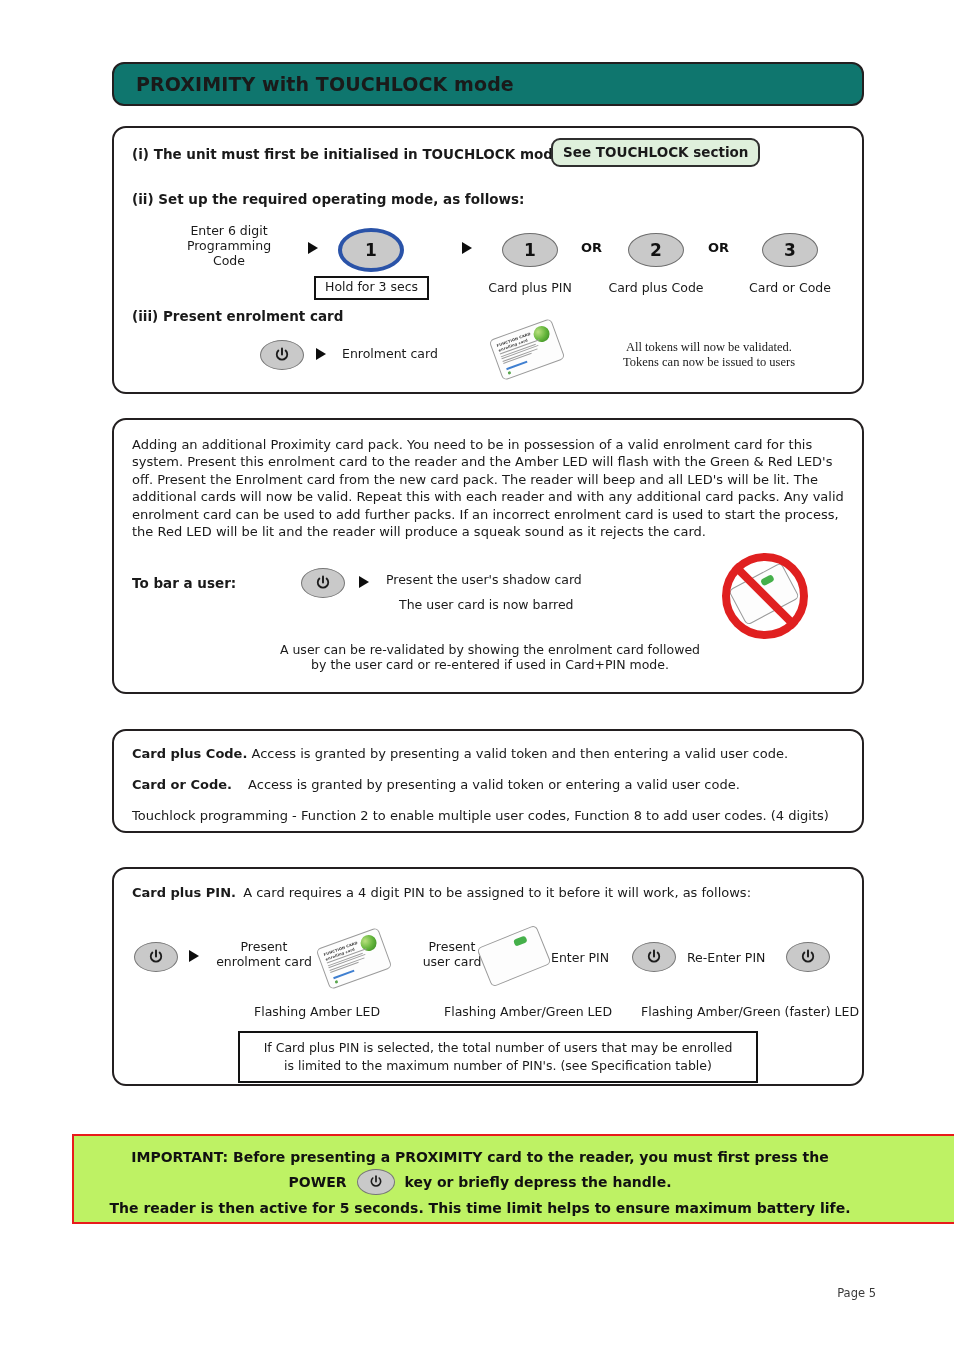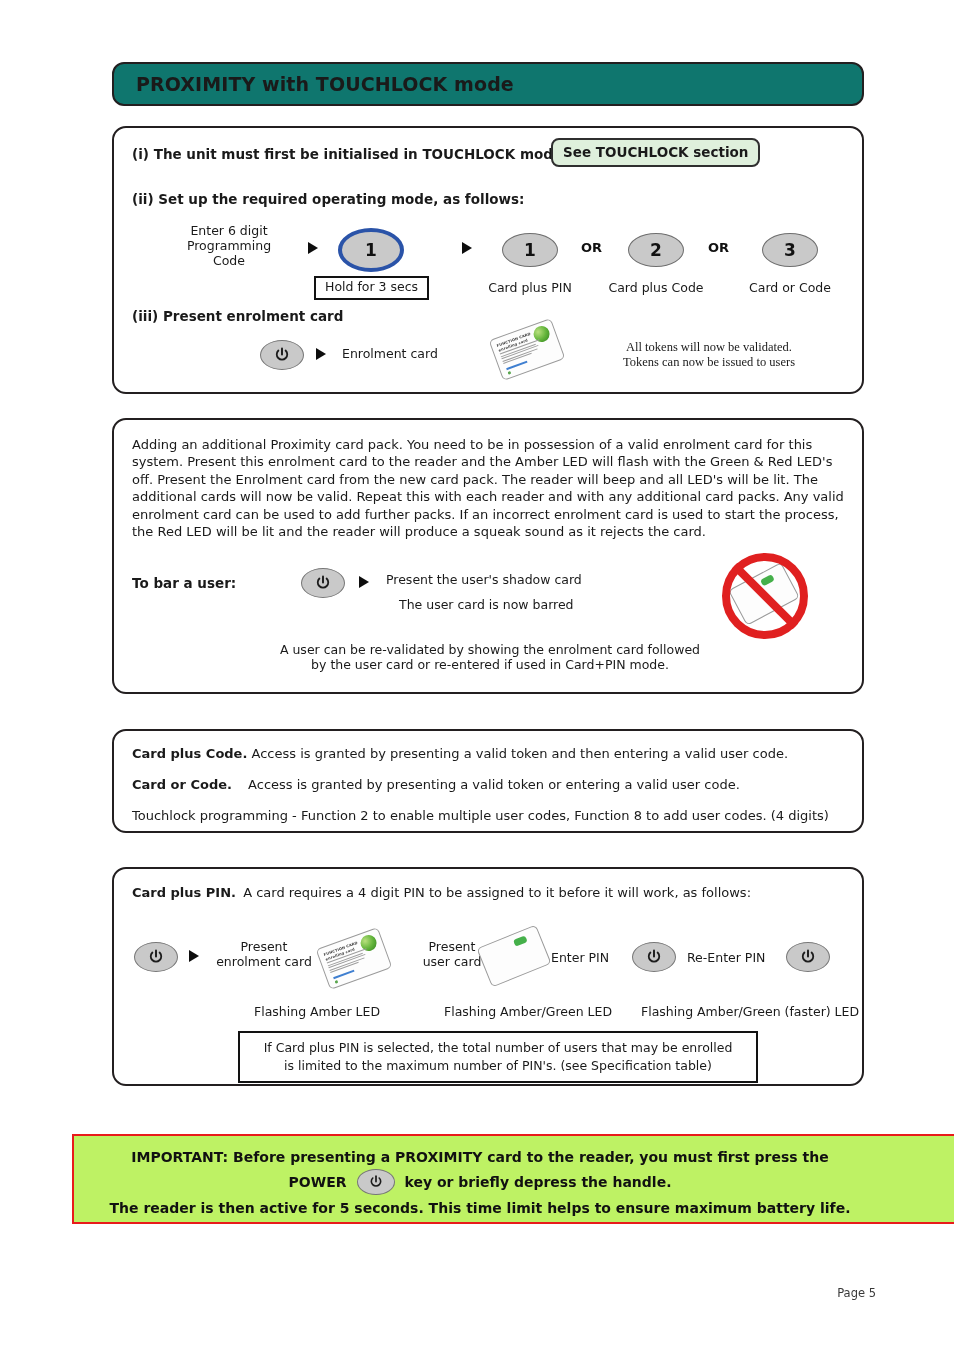--- a/index.html
+++ b/index.html
@@ -249,21 +249,21 @@
 </head>
 <body>
 
 <div id="title-bar" class="panel">
   <span class="title-text">PROXIMITY with TOUCHLOCK mode</span>
 </div>
 
 <div id="sec-setup" class="panel">
 
   <div class="abs step-head" style="left:18px; top:18px;">(i) The unit must first be initialised in TOUCHLOCK mode:</div>
-  <div class="abs green-pill" style="left:437px; top:10px;border-radius:8px;">See TOUCHLOCK section</div>
+  <div class="abs green-pill" style="left:437px; top:10px;">See TOUCHLOCK section</div>
 
   <div class="abs step-head" style="left:18px; top:63px;">(ii) Set up the required operating mode, as follows:</div>
 
   <div class="abs cap" style="left:50px; top:95px; width:130px;">
     <div>Enter 6 digit</div>
     <div>Programming</div>
     <div>Code</div>
   </div>
 
   <div class="abs arrow" style="left:194px; top:114px;"></div>

